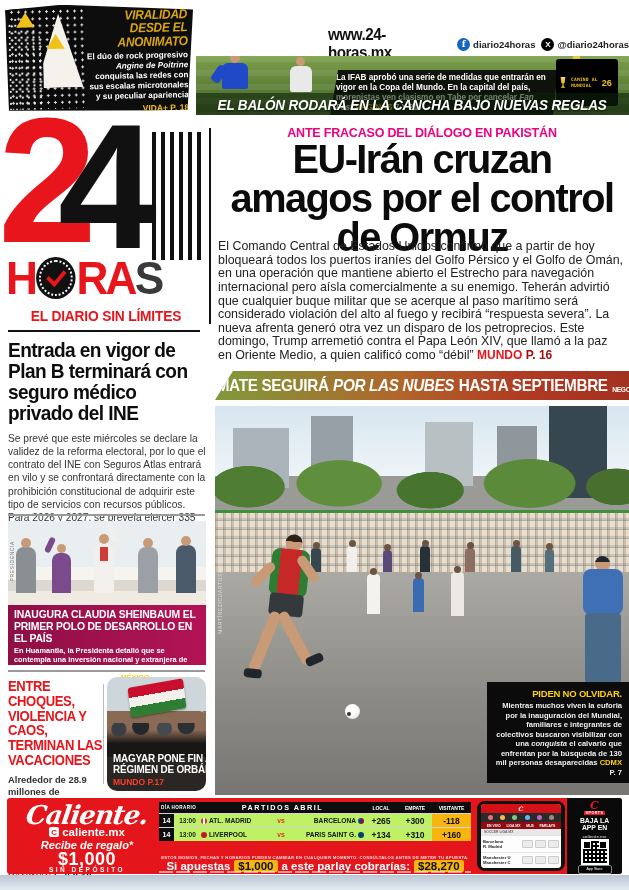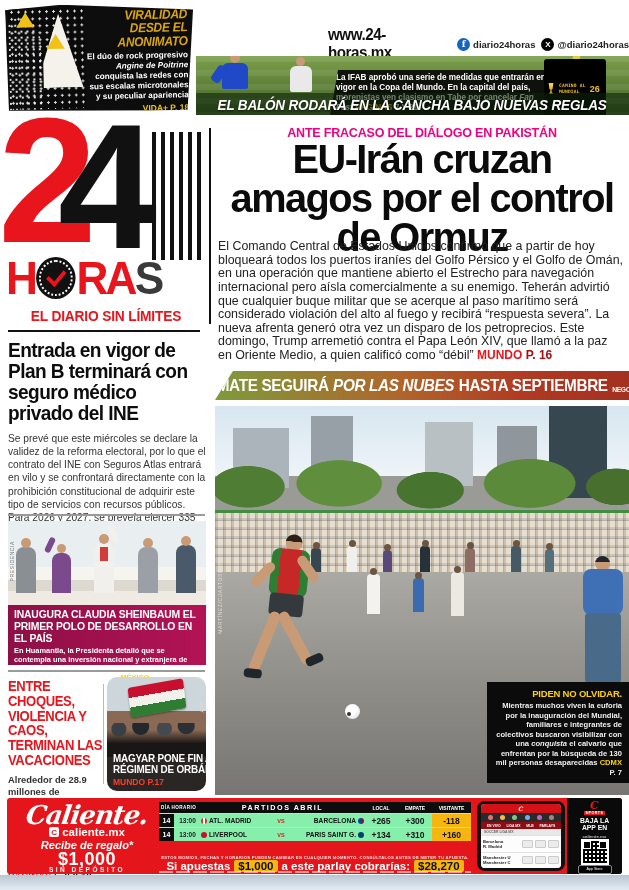--- a/index.html
+++ b/index.html
@@ -37,21 +37,21 @@
 
   
   .strip{left:196px;top:56px;width:433px;height:59px;overflow:hidden;
          background:linear-gradient(180deg,#7da04c,#5a7d36 55%,#41602a);}
   .strip .bands{position:absolute;inset:0;background:repeating-linear-gradient(180deg,rgba(255,255,255,.08) 0 6px,transparent 6px 14px);}
   .fig{position:absolute;}
   .fig .hd{position:absolute;border-radius:50%;background:#c89b76;}
   .blurb{position:absolute;left:134px;top:14px;width:216px;background:rgba(6,6,6,.9);padding:3px 6px;color:#fff;
          font-size:8.2px;line-height:1.22;font-weight:600;clip-path:polygon(8px 0,100% 0,calc(100% - 5px) 100%,0 100%);}
   .yellow{color:#f2c118;font-weight:800;}
-  .badge{position:absolute;left:348px;top:3px;width:56px;height:23px;background:#000;border-radius:3px;display:flex;align-items:center;gap:4px;padding:18px 3px;}
+  .badge{position:absolute;left:360px;top:3px;width:56px;height:23px;background:#000;border-radius:3px;display:flex;align-items:center;gap:4px;padding:12px 3px;}
   .trophy{width:8px;height:11px;background:linear-gradient(#ffd54f,#c79a1e);
           clip-path:polygon(20% 0,80% 0,70% 55%,58% 60%,58% 78%,78% 100%,22% 100%,42% 78%,42% 60%,30% 55%);}
   .badge .btxt{font-family:"DejaVu Sans Mono",monospace;font-size:4.6px;line-height:1.1;color:#f2c118;font-weight:700;letter-spacing:.2px;}
   .badge .b26{font-size:9px;color:#f2c118;font-weight:900;}
   .striphead{position:absolute;left:0;right:0;bottom:0;height:22px;background:rgba(14,34,8,.58);display:flex;align-items:center;justify-content:center;}
   .striphead span{color:#fff;font-weight:900;font-style:italic;font-size:15px;letter-spacing:-.2px;transform:scaleX(.9);white-space:nowrap;text-shadow:0 1px 2px rgba(0,0,0,.5);}
 
   
   .logo24{left:6px;top:116px;width:200px;height:190px;}
   .l2{position:absolute;left:-8px;top:-24px;font-size:178px;line-height:1;font-weight:900;color:#e8151c;letter-spacing:-8px;}
@@ -141,21 +141,21 @@
   .cal-mx{position:absolute;left:10px;top:28px;width:140px;text-align:center;color:#fff;font-weight:800;font-size:11.5px;display:flex;justify-content:center;gap:3px;align-items:center;}
   .cbox{width:10px;height:10px;background:#fff;color:#e4151b;border-radius:2px;font-size:8px;font-weight:900;display:flex;align-items:center;justify-content:center;}
   .cal-g1{position:absolute;left:10px;top:41px;width:140px;text-align:center;color:#fff;font-weight:800;font-size:11px;font-style:italic;}
   .cal-g2{position:absolute;left:10px;top:51px;width:140px;text-align:center;color:#fff;font-weight:900;font-size:18px;letter-spacing:.5px;}
   .cal-g3{position:absolute;left:10px;top:68px;width:140px;text-align:center;color:#fff;font-weight:700;font-size:6.5px;letter-spacing:2.5px;}
   .btable{position:absolute;left:152px;top:4px;width:312px;font-weight:800;}
   .bt-h{display:grid;grid-template-columns:42px 163px 34px 34px 39px;background:#0d0d0d;color:#fff;height:11px;align-items:center;}
   .bt-h .c{font-size:4.6px;letter-spacing:.4px;padding-left:2px;}
   .bt-h .t{font-size:7.2px;text-align:center;letter-spacing:1.5px;}
   .bt-h .o{font-size:5px;text-align:center;}
-  .bt-r{display:grid;grid-template-columns:15px 27px 72px 16px 75px 34px 34px 39px;height:13px;align-items:center;background:#86efac;border-top:1px solid #d5d5d5;}
+  .bt-r{display:grid;grid-template-columns:15px 27px 72px 16px 75px 34px 34px 39px;height:13px;align-items:center;background:#bef264;border-top:1px solid #d5d5d5;}
   .bt-r .day{background:#0d0d0d;color:#fff;font-size:7px;text-align:center;height:100%;display:flex;align-items:center;justify-content:center;}
   .bt-r .tm{font-size:6.5px;color:#222;text-align:center;}
   .bt-r .team{font-size:6.6px;color:#111;display:flex;align-items:center;gap:2px;}
   .bt-r .team.right{justify-content:flex-end;text-align:right;}
   .bt-r .vs{color:#e4151b;font-size:5.5px;text-align:center;}
   .bt-r .odd{font-size:8.5px;color:#111;text-align:center;}
   .bt-r .odd.vis{background:#f6b50f;height:100%;display:flex;align-items:center;justify-content:center;}
   .tdot{width:6px;height:6px;border-radius:50%;flex:none;}
   .ad-disc{position:absolute;left:152px;top:57px;width:312px;color:#ffd9d9;font-size:4.2px;text-align:center;letter-spacing:.3px;font-weight:700;}
   .parlay{position:absolute;left:146px;top:62px;width:324px;text-align:center;color:#fff;font-weight:800;font-size:11.5px;display:flex;justify-content:center;gap:4px;align-items:flex-start;}

